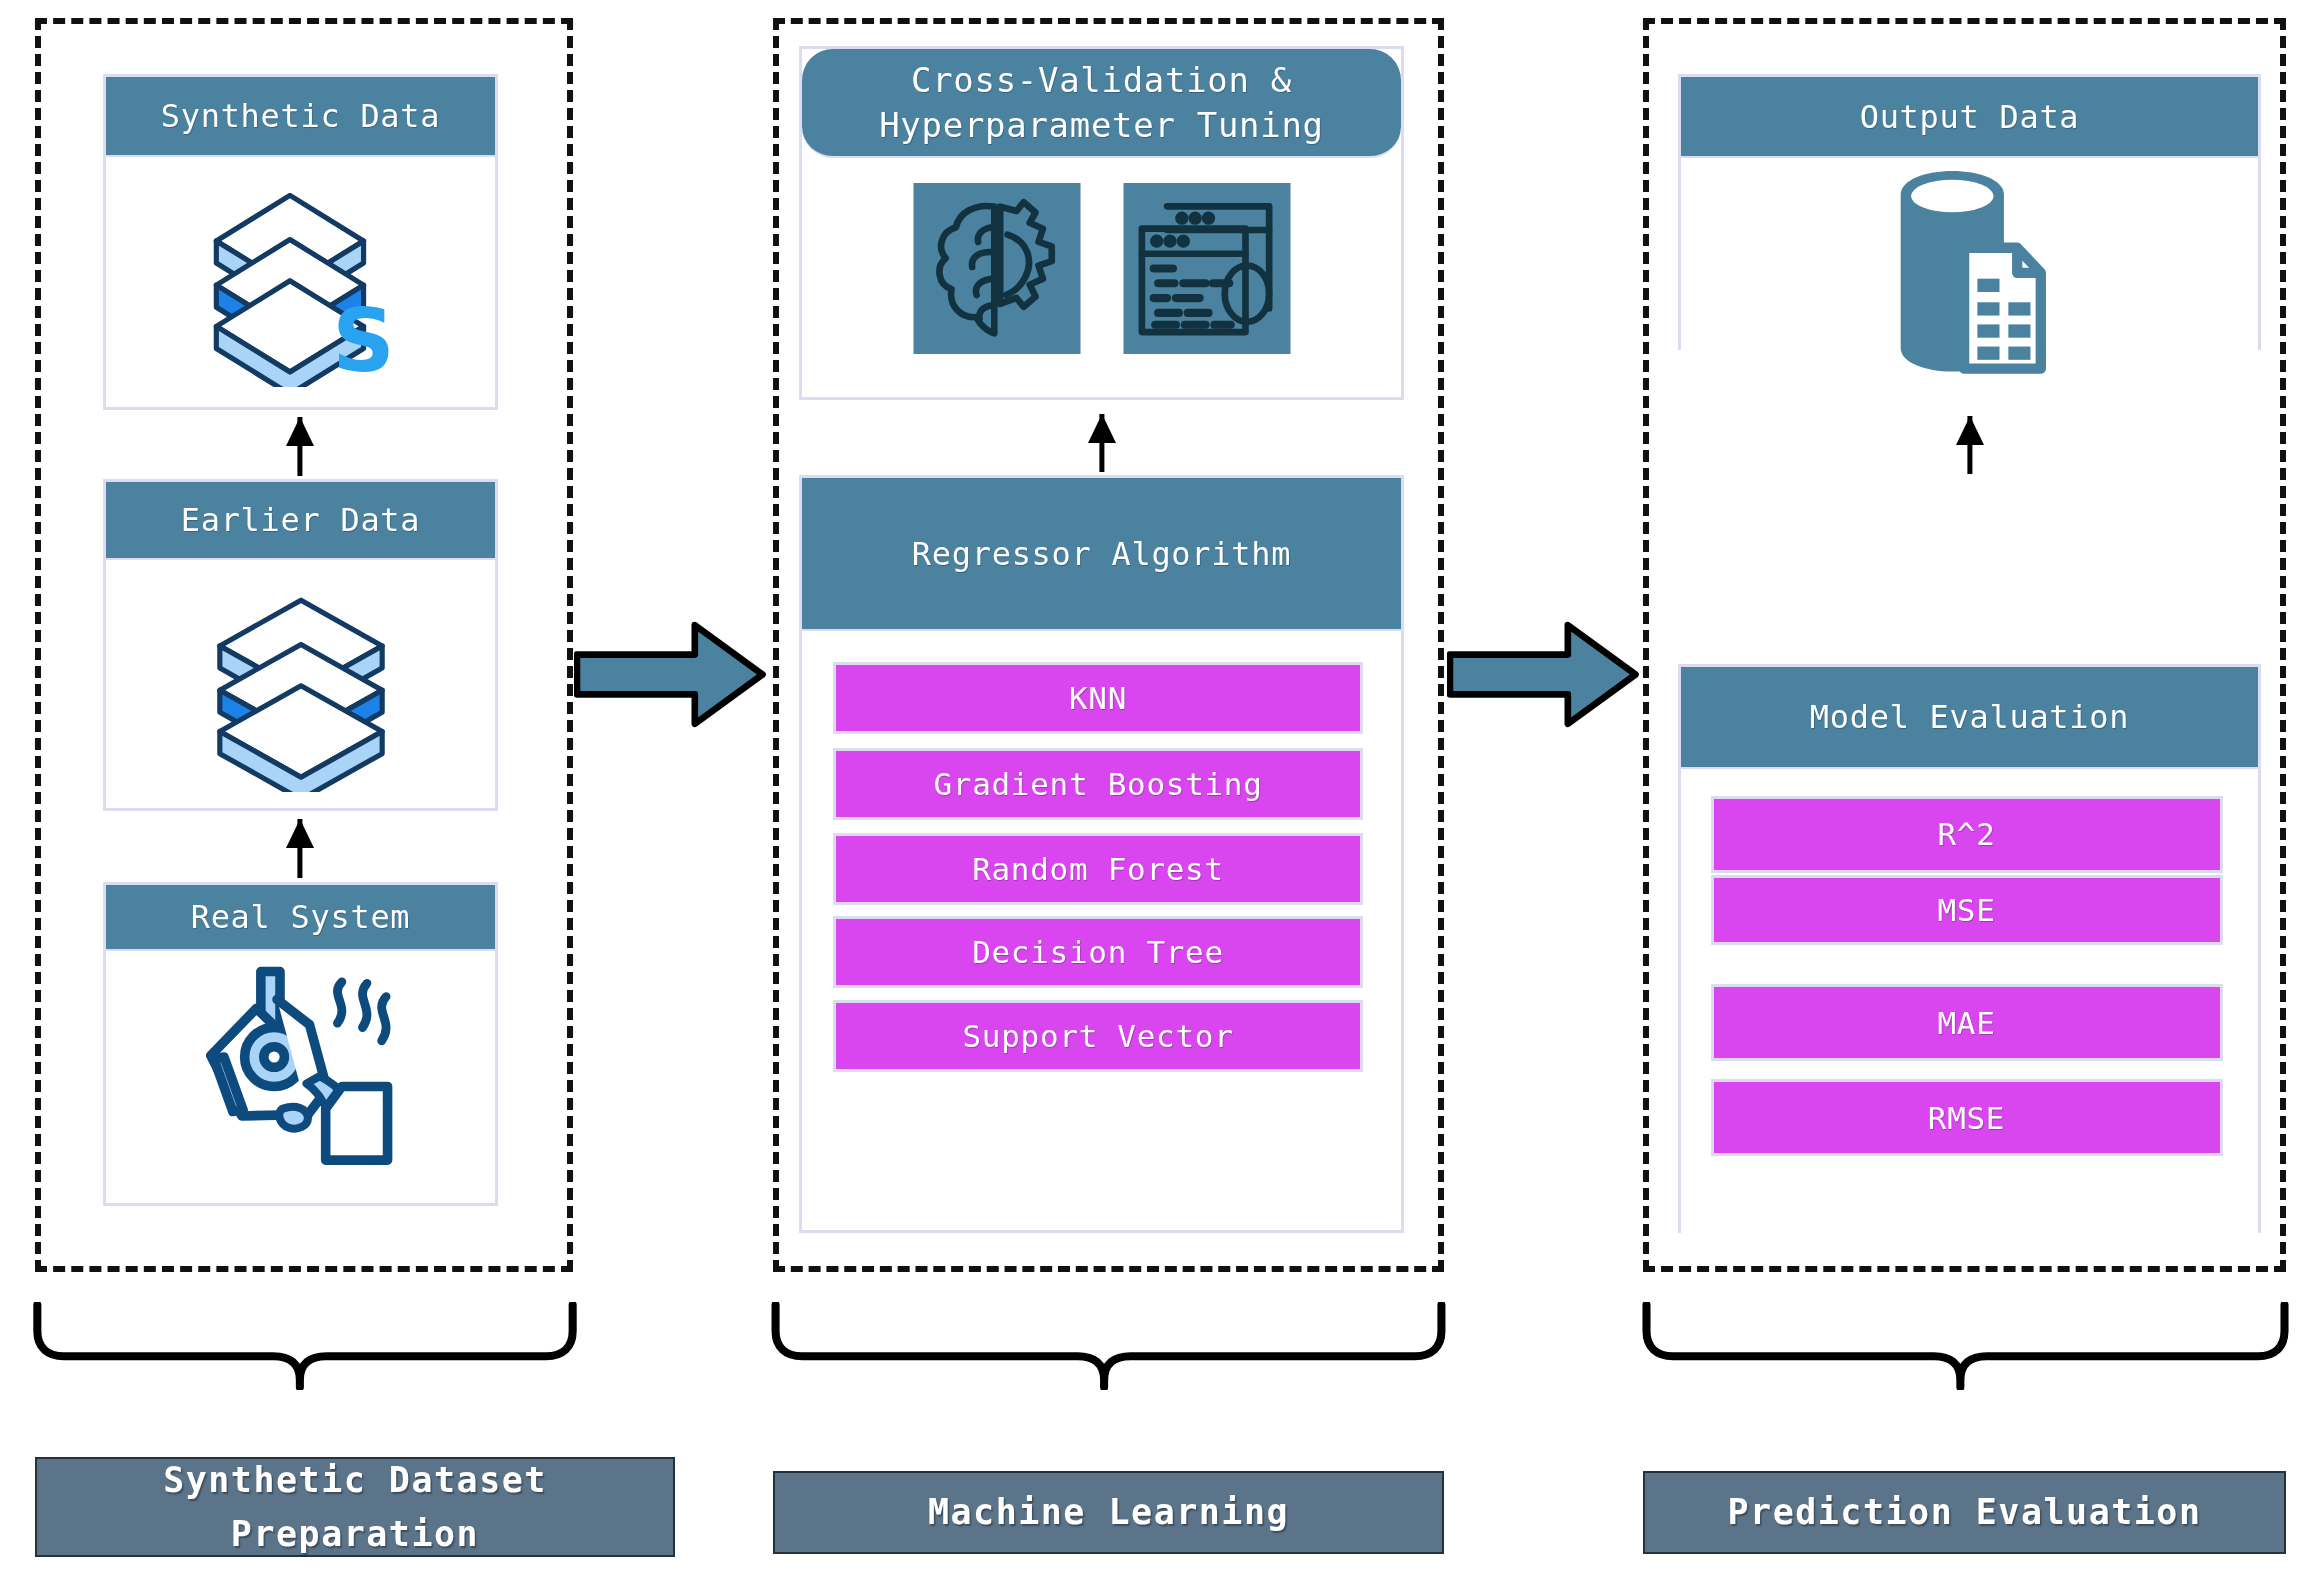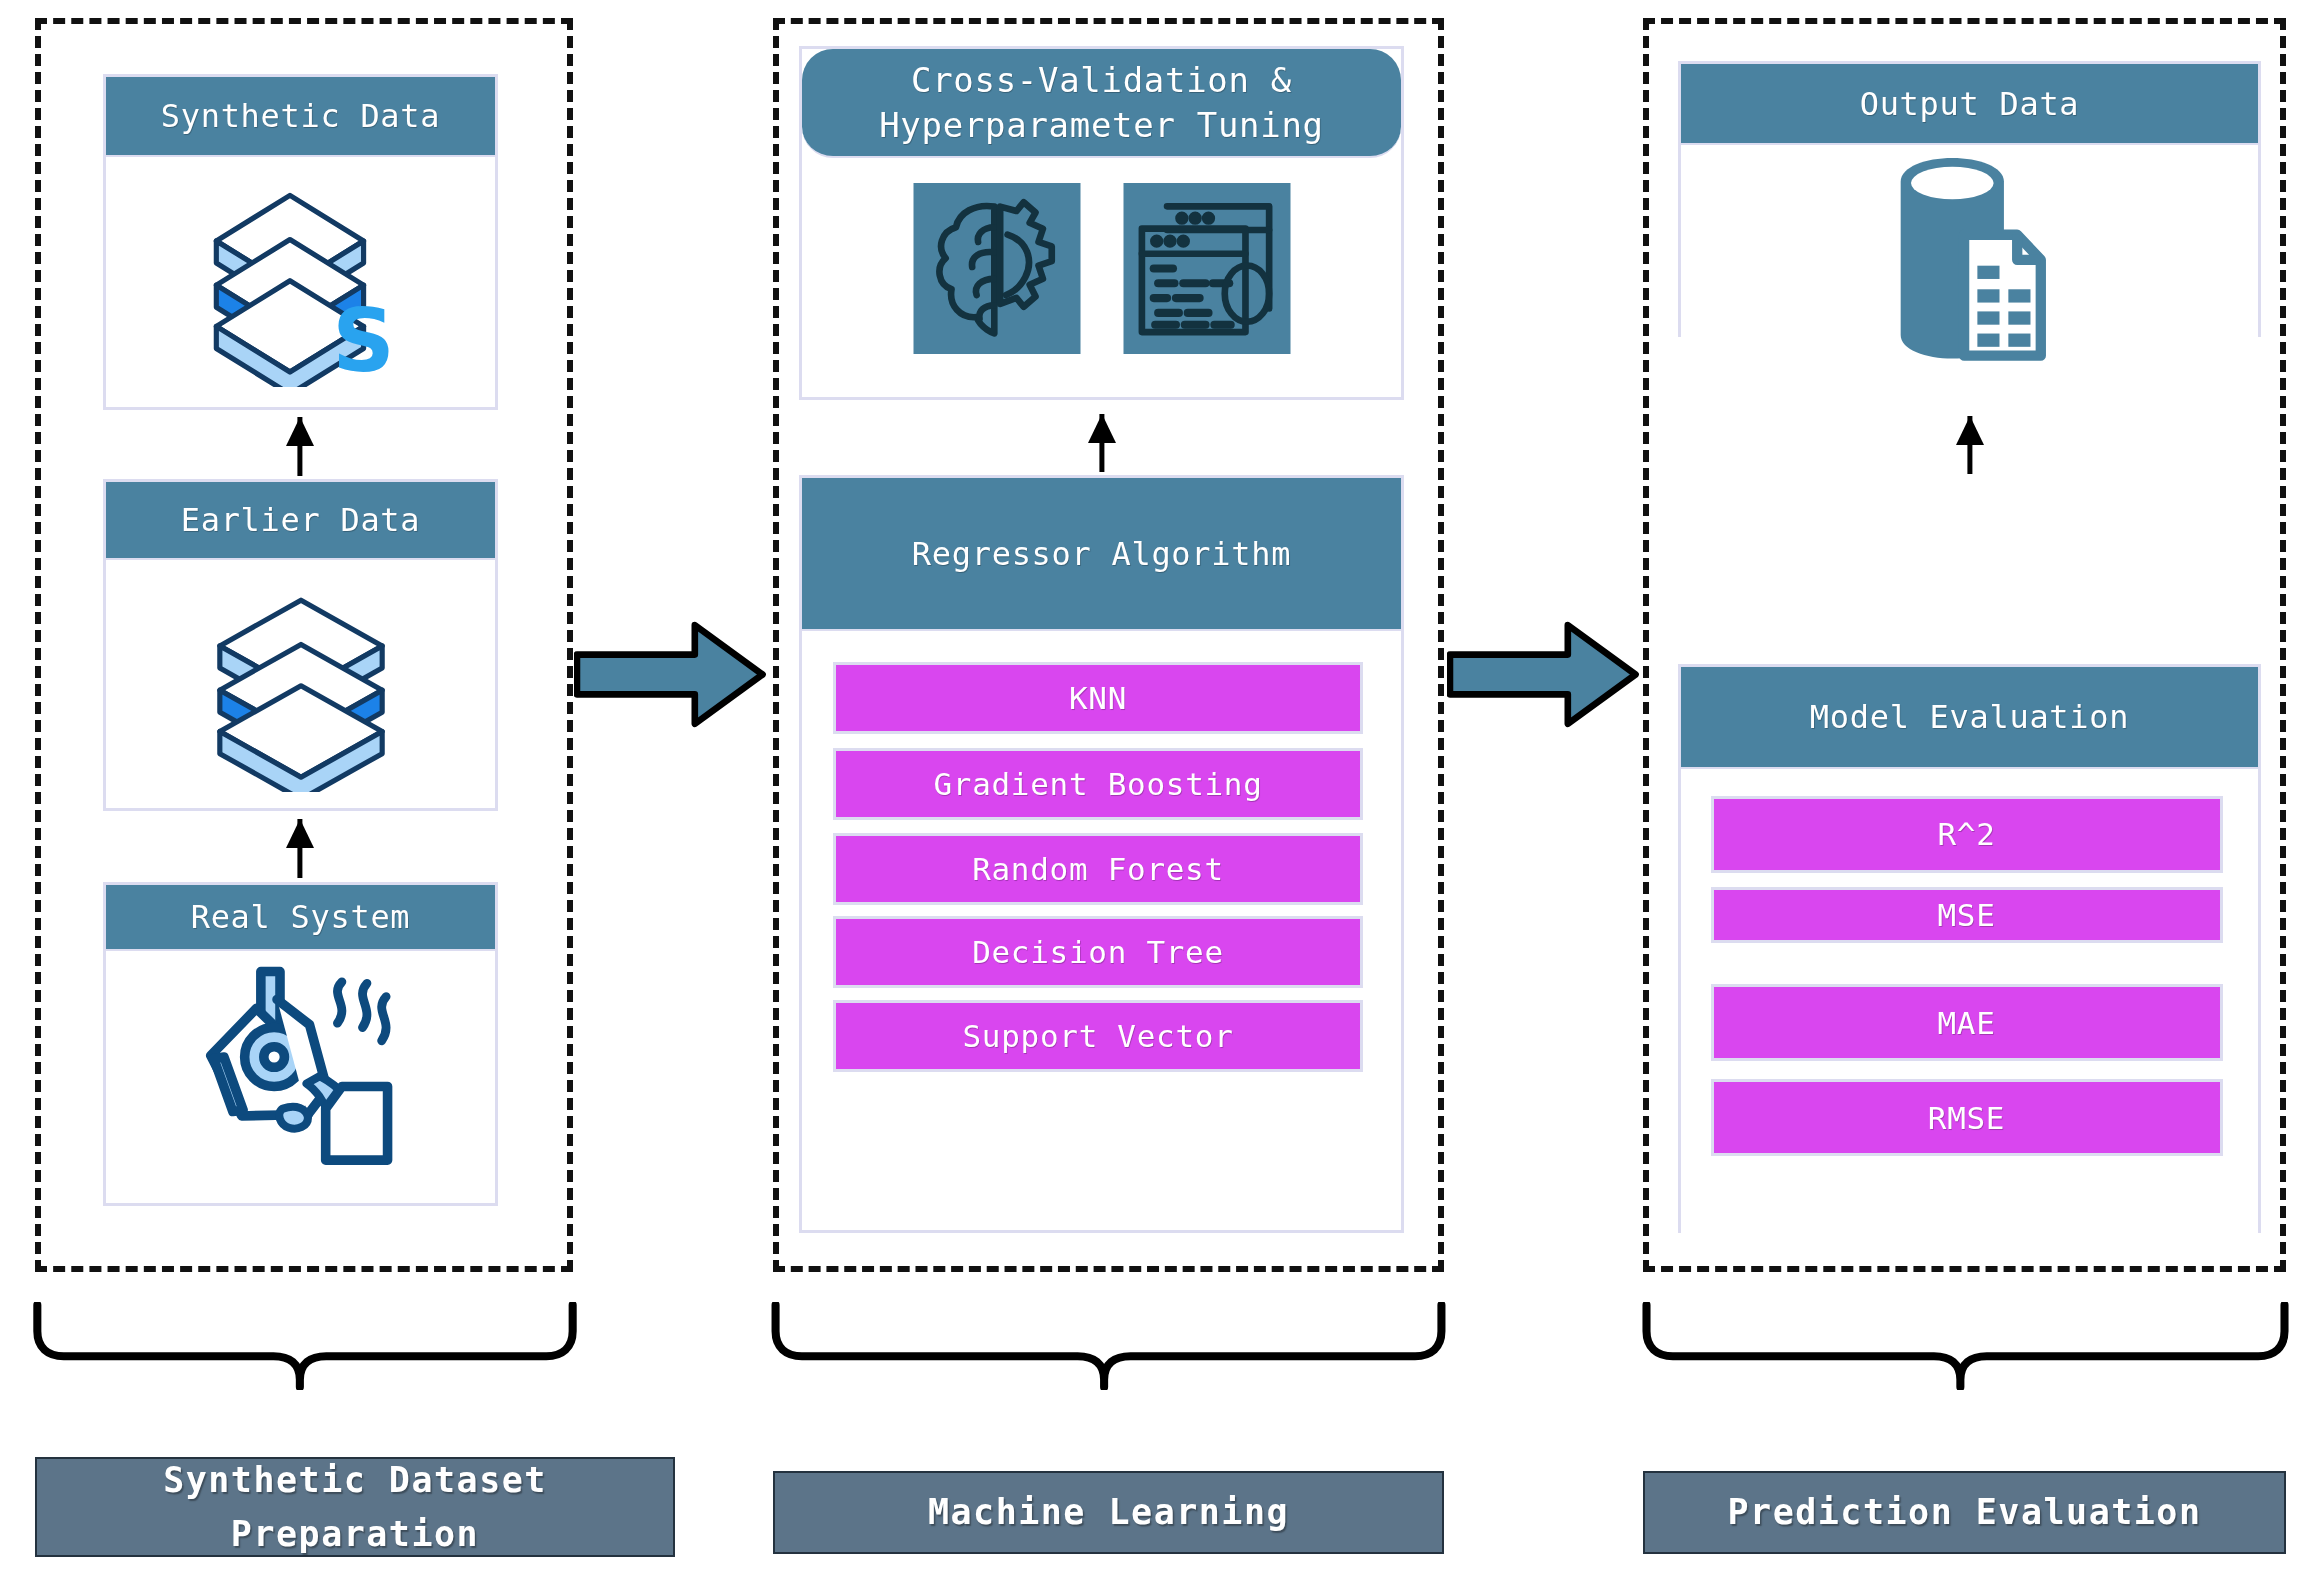--- a/index.html
+++ b/index.html
@@ -215,21 +215,21 @@
     <div class="pill" style="left:31px;top:31px;width:530px;height:72px;">KNN</div>
     <div class="pill" style="left:31px;top:117px;width:530px;height:72px;">Gradient Boosting</div>
     <div class="pill" style="left:31px;top:202px;width:530px;height:72px;">Random Forest</div>
     <div class="pill" style="left:31px;top:285px;width:530px;height:72px;">Decision Tree</div>
     <div class="pill" style="left:31px;top:369px;width:530px;height:72px;">Support Vector</div>
   </div>
 </div>
 
 <div class="stage" id="stage-3"></div>
 
-<div class="card" style="left:1678px;top:61px;width:583px;height:276px;">
+<div class="card" style="left:1678px;top:74px;width:583px;height:276px;">
   <div class="card-head h-md" style="height:81px;">Output Data</div>
   <div class="card-body" style="height:241px;">
     <div class="icon-wrap" style="top:10.3px;">
       <svg width="177" height="214" viewBox="0 0 240 290">
         <g fill="#4a82a0">
 
           <path d="M26 36 C26 16 60 4 96 4 C132 4 166 16 166 36 L166 244
                    C166 264 132 276 96 276 C60 276 26 264 26 244 Z"></path>
         </g>
         <ellipse cx="96" cy="38" rx="56" ry="22" fill="#ffffff"></ellipse>
@@ -252,21 +252,21 @@
 
 <div class="v-arrow" style="left:1970px;top:416px;height:58px;">
   <div class="shaft" style="height:58px;"></div>
   <div class="head"></div>
 </div>
 
 <div class="card" style="left:1678px;top:664px;width:583px;height:569px;">
   <div class="card-head h-md" style="height:102px;">Model Evaluation</div>
   <div class="card-body" style="height:469px;">
     <div class="pill" style="left:29.5px;top:26.5px;width:512px;height:77px;">R^2</div>
-    <div class="pill" style="left:29.5px;top:118px;width:512px;height:56px;">MSE</div>
+    <div class="pill" style="left:29.5px;top:106px;width:512px;height:70px;">MSE</div>
     <div class="pill" style="left:29.5px;top:215px;width:512px;height:77px;">MAE</div>
     <div class="pill" style="left:29.5px;top:310px;width:512px;height:77px;">RMSE</div>
   </div>
 </div>
 
 <div class="h-arrow" style="left:574px;top:619px;">
   <svg width="193" height="111" viewBox="0 0 262 150">
     <path d="M4 48 L164 48 L164 8 L256 75 L164 142 L164 102 L4 102 Z" fill="#4a82a0" stroke="#000000" stroke-width="9" stroke-linejoin="round"></path>
   </svg>
 </div>

